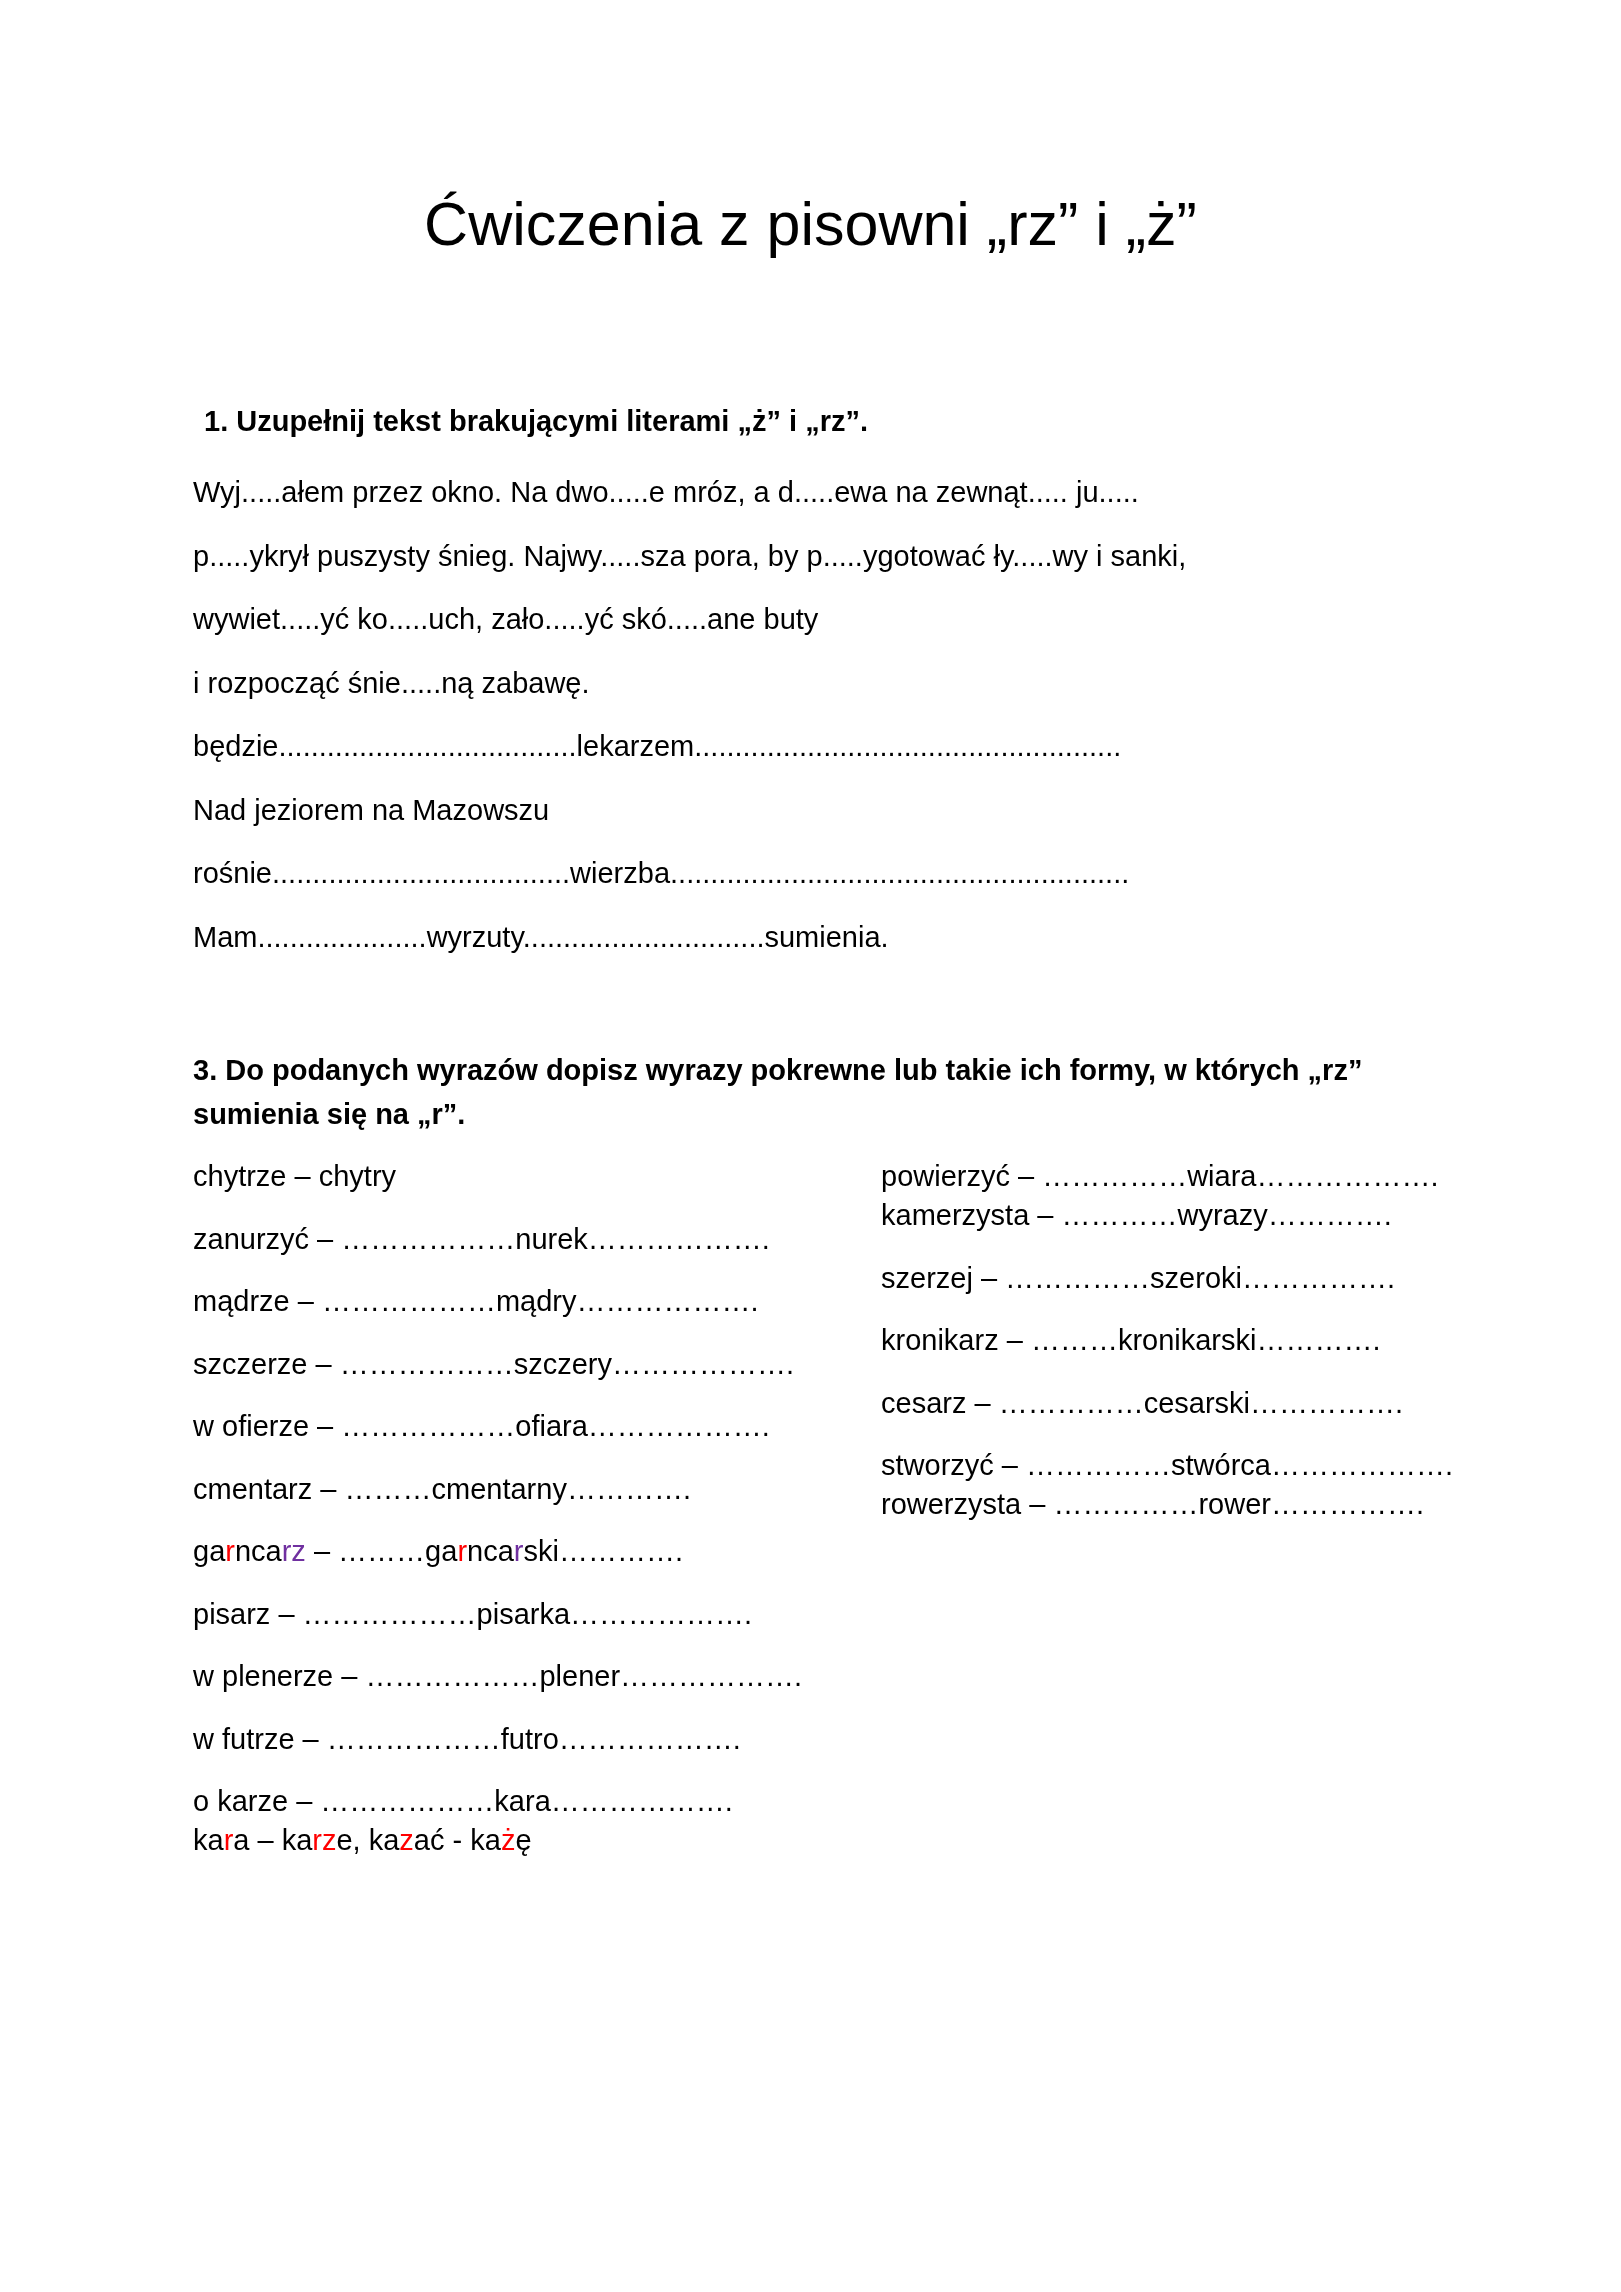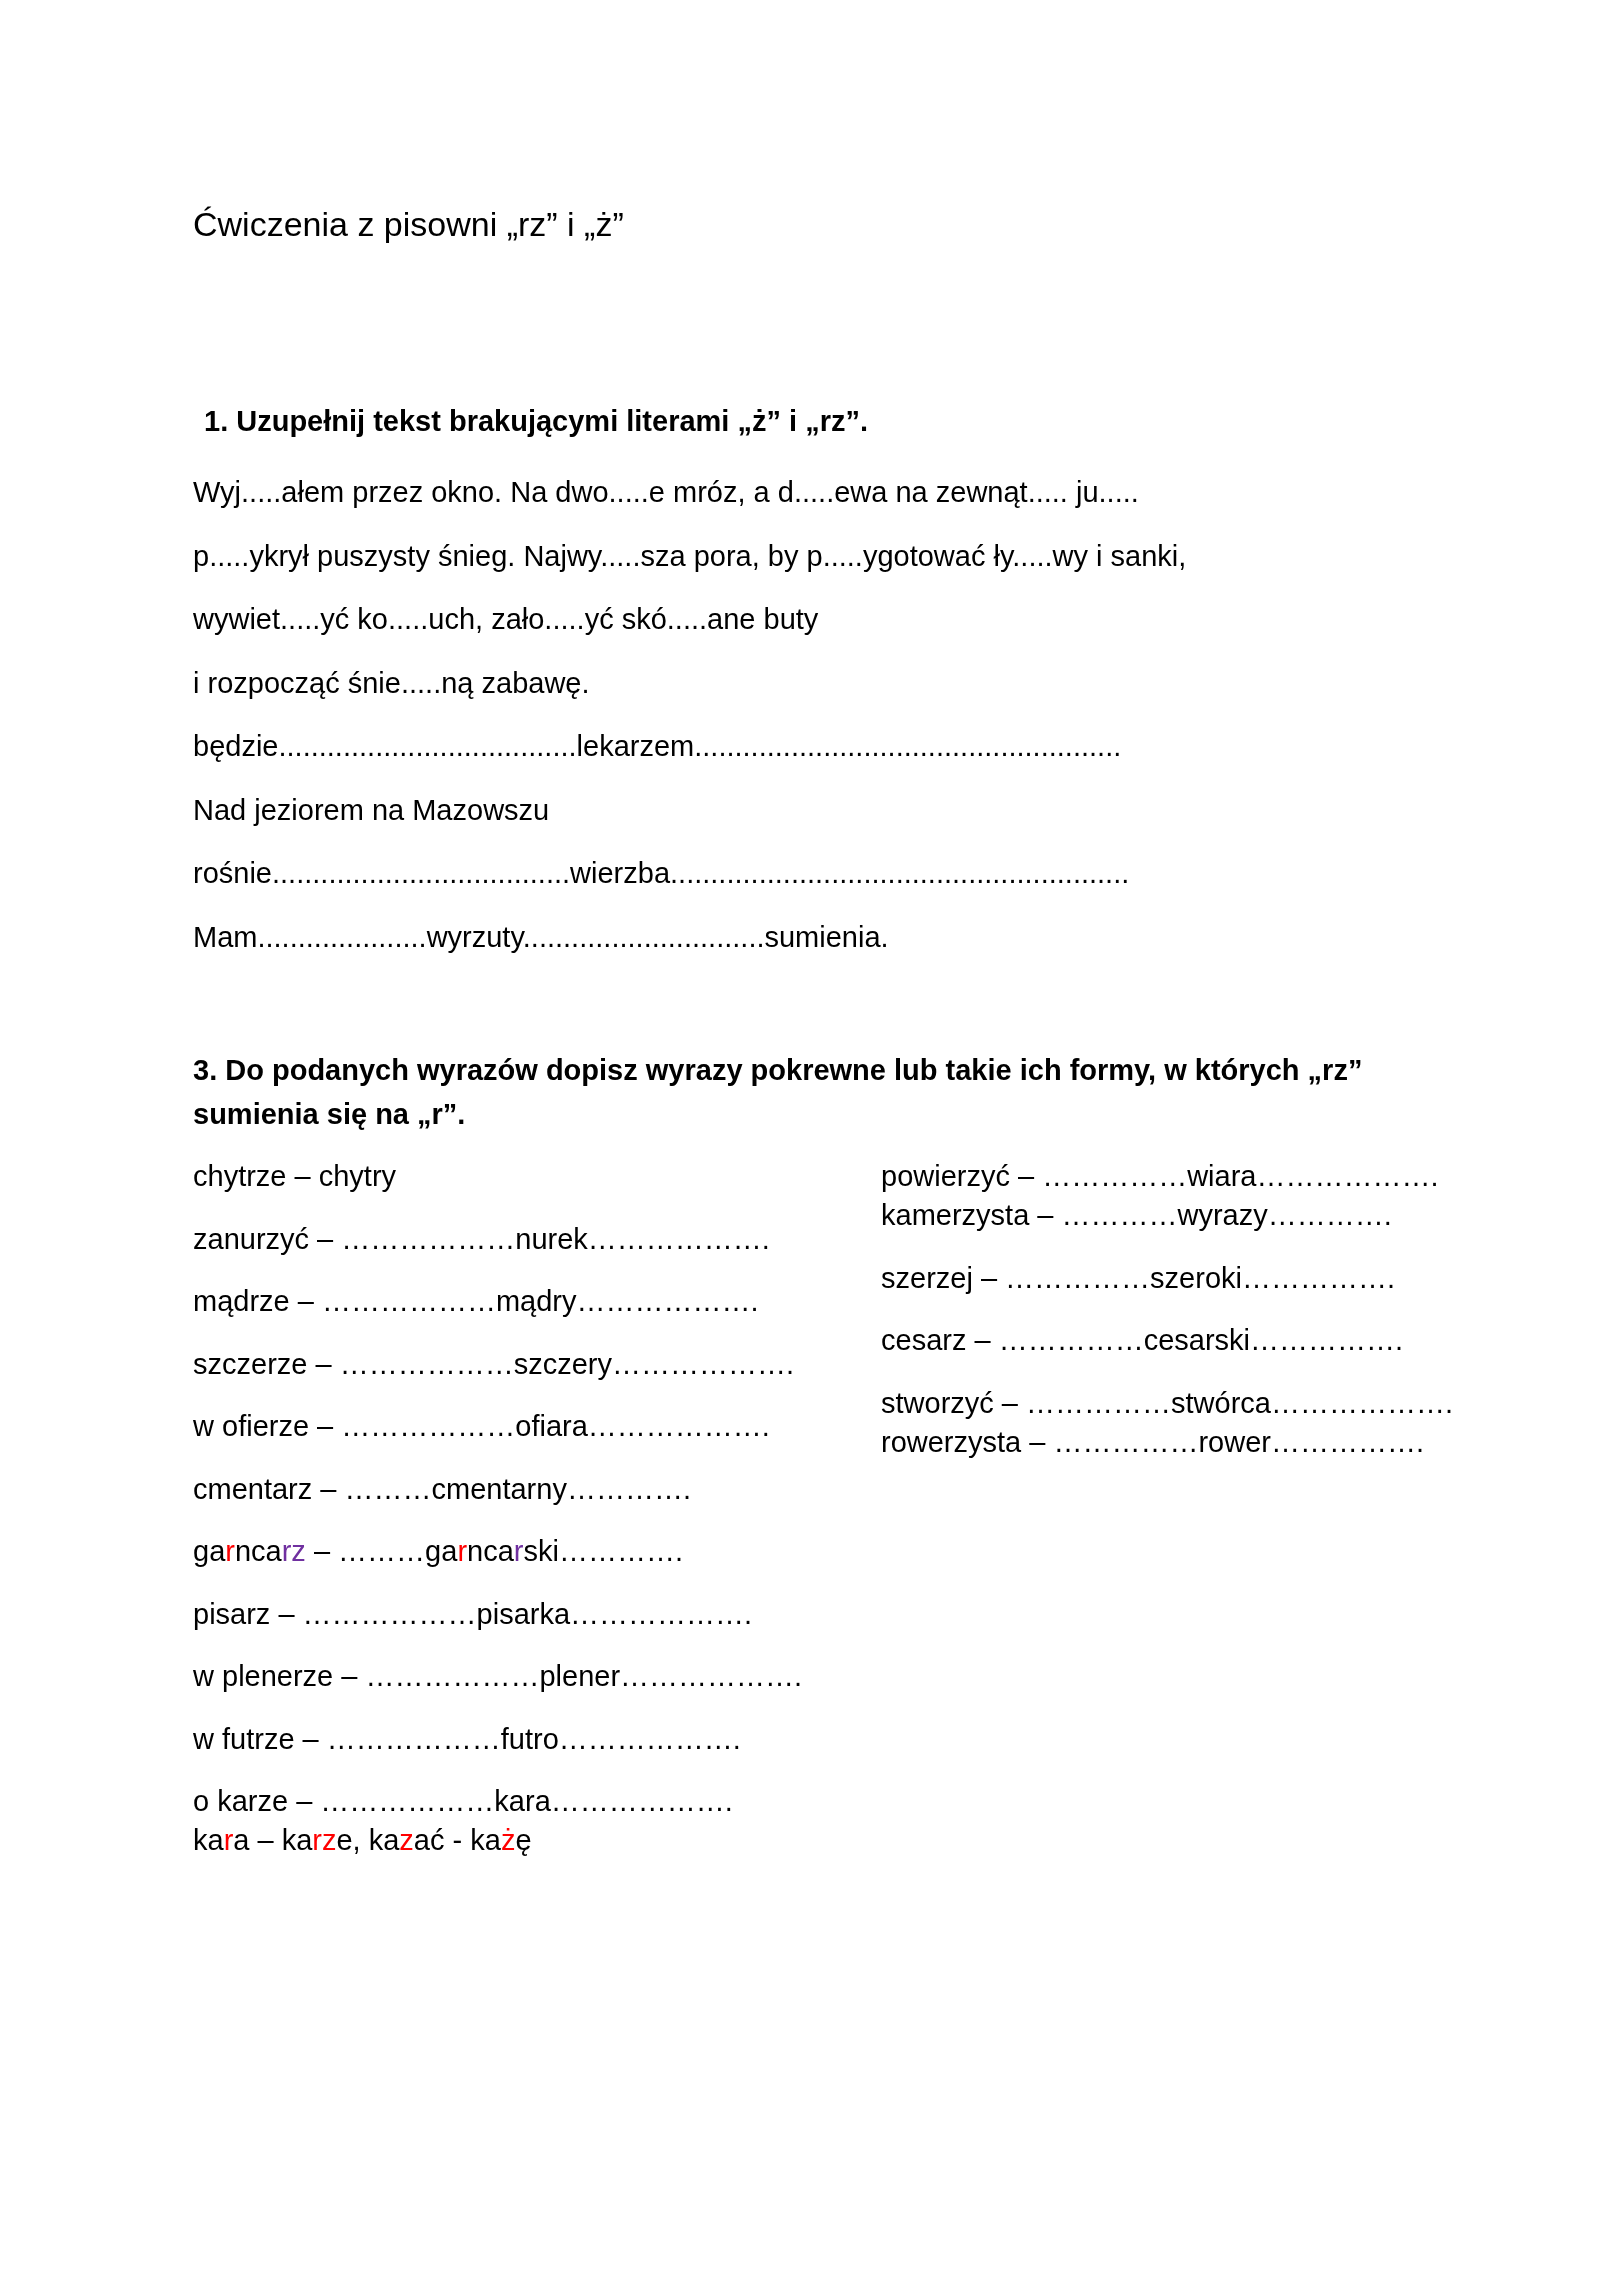--- a/index.html
+++ b/index.html
@@ -9,23 +9,24 @@
     height: 2293px;
     background: #ffffff;
     color: #000000;
     font-family: "Liberation Sans", sans-serif;
     font-size: 29px;
     box-sizing: border-box;
     padding: 0 193px;
     overflow: hidden;
   }
   .title {
-    font-size: 34px;
+    font-size: 61px;
     font-weight: 400;
     line-height: 61px;
+    text-align: center;
     margin: 194px 0 0 0;
     white-space: nowrap;
   }
   .heading {
     font-weight: 700;
     line-height: 39px;
     margin: 0;
     white-space: nowrap;
   }
   .ex1 .heading { margin-top: 147px; margin-bottom: 32px; margin-left: 11px; }
@@ -129,20 +130,23 @@
         </div>
       <div class="col-right">
           <div class="para">
             <p class="line">powierzyć – ……………wiara……………….</p>
             <p class="line">kamerzysta – …………wyrazy………….</p>
           </div>
           <div class="para">
             <p class="line">szerzej – ……………szeroki…………….</p>
           </div>
           <div class="para">
+            <p class="line">kronikarz – ………kronikarski………….</p>
+          </div>
+          <div class="para">
             <p class="line">cesarz – ……………cesarski…………….</p>
           </div>
           <div class="para">
             <p class="line">stworzyć – ……………stwórca……………….</p>
             <p class="line">rowerzysta – ……………rower…………….</p>
           </div>
         </div>
     </div>
   </section>
 

